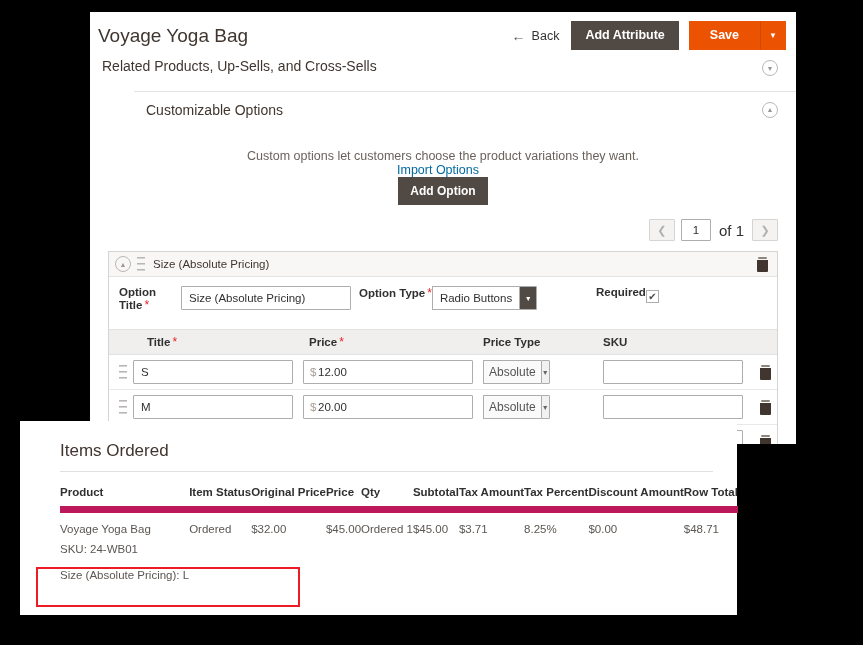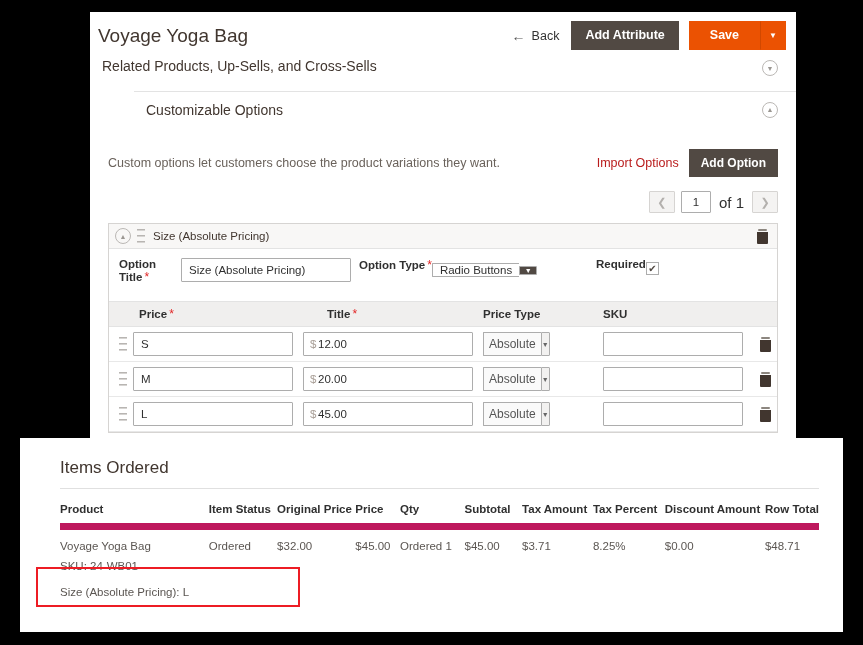--- a/index.html
+++ b/index.html
@@ -87,24 +87,25 @@
     width: 16px; height: 16px; border-radius: 50%;
     border: 1px solid #bbb8b5; color: #9b9792;
     display: flex; align-items: center; justify-content: center;
     font-size: 7px; flex: 0 0 auto;
   }
 
   .section-body { padding: 10px 18px 0 18px; }
   .intro-row {
     display: flex; align-items: center;
     margin-top: 12px;
+    flex-direction: column;
   }
   .intro-text { flex: 1; font-size: 12.5px; color: #6a625b; }
   .link-blue {
-    font-size: 12.5px; color: #b91c1c; cursor: pointer;
+    font-size: 12.5px; color: #0369a1; cursor: pointer;
     margin-right: 10px; text-decoration: none;
   }
   .btn-addopt {
     background: #514943; color: #ffffff;
     border: 1px solid #514943;
     font-size: 12px; font-weight: bold;
     padding: 6px 11px; cursor: pointer;
     font-family: "Liberation Sans", sans-serif;
   }
 
@@ -169,21 +170,21 @@
     font-size: 11.5px; color: #303030; font-weight: bold;
     margin-bottom: 5px;
   }
   .req { color: #e22626; font-size: 12px; margin-left: 2px; font-weight: normal; }
   .txt-input {
     height: 24px; border: 1px solid #adadad; background: #ffffff;
     font-size: 11.5px; color: #303030; padding: 0 7px;
     font-family: "Liberation Sans", sans-serif;
     border-radius: 1px;
   }
-  .select-wrap { display: flex; height: 24px; align-items: center; }
+  .select-wrap { display: flex; height: 24px; }
   .select-face {
     flex: 1; border: 1px solid #adadad; border-right: 0;
     background: #ffffff; font-size: 11.5px; color: #303030;
     display: flex; align-items: center; padding: 0 7px;
     border-radius: 1px 0 0 1px;
   }
   .select-arrow {
     width: 18px; border: 1px solid #adadad;
     background: #514943; color: #ffffff;
     display: flex; align-items: center; justify-content: center;
@@ -233,22 +234,22 @@
   }
   .sm-select-arrow {
     width: 17px; border: 1px solid #adadad; background: #f2f1f0;
     color: #666; display: flex; align-items: center; justify-content: center;
     font-size: 7px; cursor: pointer; border-radius: 0 1px 1px 0;
   }
 
   
   #items-panel {
     position: absolute;
-    left: 20px; top: 438px;
-    width: 823px; height: 194px;
+    left: 20px; top: 421px;
+    width: 717px; height: 194px;
     background: #ffffff;
     padding: 20px 24px 0 40px;
   }
   .items-title {
     font-size: 17px; color: #41362f; font-weight: normal;
     padding-bottom: 10px;
     border-bottom: 1px solid #e0e0e0;
   }
   table.items {
     width: 100%; border-collapse: collapse; margin-top: 0;
@@ -360,25 +361,25 @@
           </div>
 
           <div class="fld" style="margin-left:22px;">
             <div class="fld-label">Required</div>
             <div class="chk">✔</div>
           </div>
         </div>
 
         <div class="vals-head">
           <div class="c-handle"></div>
+          <div class="th c-title">
+            <span>Title</span><span class="req">*</span>
+          </div>
           <div class="th c-price">
             <span>Price</span><span class="req">*</span>
-          </div>
-          <div class="th c-title">
-            <span>Title</span><span class="req">*</span>
           </div>
           <div class="th c-ptype">Price Type</div>
           <div class="th c-sku">SKU</div>
           <div class="c-del"></div>
         </div>
 
         <div class="val-row">
           <div class="c-handle">
             <div class="drag-handle" style="margin-left:0;">
                 <i></i>

